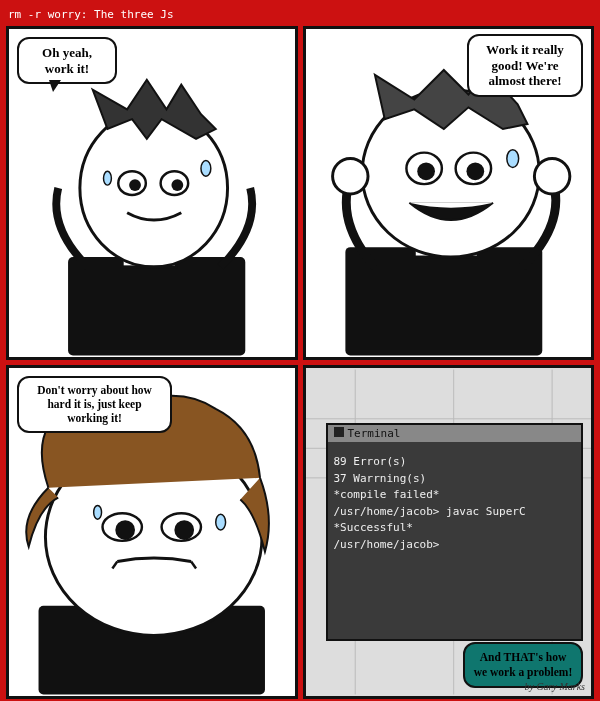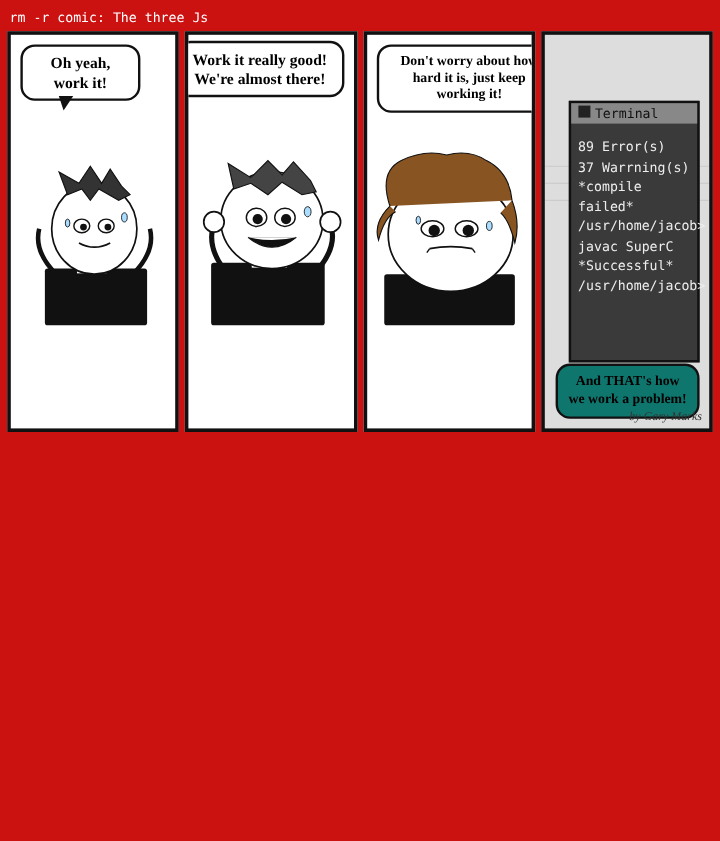--- a/index.html
+++ b/index.html
@@ -70,21 +70,21 @@
       left: 30px;
       border-top: 12px solid #111;
       border-right: 8px solid transparent;
       border-left: 4px solid transparent;
     }
 
     
     .panel-2 .speech-bubble {
       top: 5px;
       right: 8px;
-      width: 140px;
+      width: 116px;
     }
 
     
     .panel-3 .speech-bubble {
       top: 8px;
       left: 8px;
       width: 155px;
       font-size: 12px;
     }
 
@@ -173,24 +173,24 @@
       left: 0;
       width: 100%;
       height: 100%;
     }
   </style>
 </head>
 <body>
 
 <div class="comic-container">
   <div class="title-bar">
-    <span>rm -r comic: The three Js</span>
+    <span>rm -r worry: The three Js</span>
   </div>
 
-  <div style="grid-column:1; grid-row:2/4; padding: 2px 2px 2px 2px; display: grid; grid-template-columns: 1fr 1fr 1fr 1fr; grid-template-rows: 1fr 1fr; gap: 5px; flex:1; height: calc(701px - 24px); text-decoration: underline;">
+  <div style="grid-column:1; grid-row:2/4; padding: 2px 2px 2px 2px; display: grid; grid-template-columns: 1fr 1fr; grid-template-rows: 1fr 1fr; gap: 5px; flex:1; height: calc(701px - 24px); text-decoration: underline;">
 
     <div class="panel panel-1">
       <div class="speech-bubble">
         <span>Oh yeah, work it!</span>
       </div>
 
       <svg class="char-svg" viewBox="0 0 290 330" xmlns="http://www.w3.org/2000/svg">
 
         <rect x="60" y="230" width="180" height="100" fill="#111" rx="5"></rect>
 

